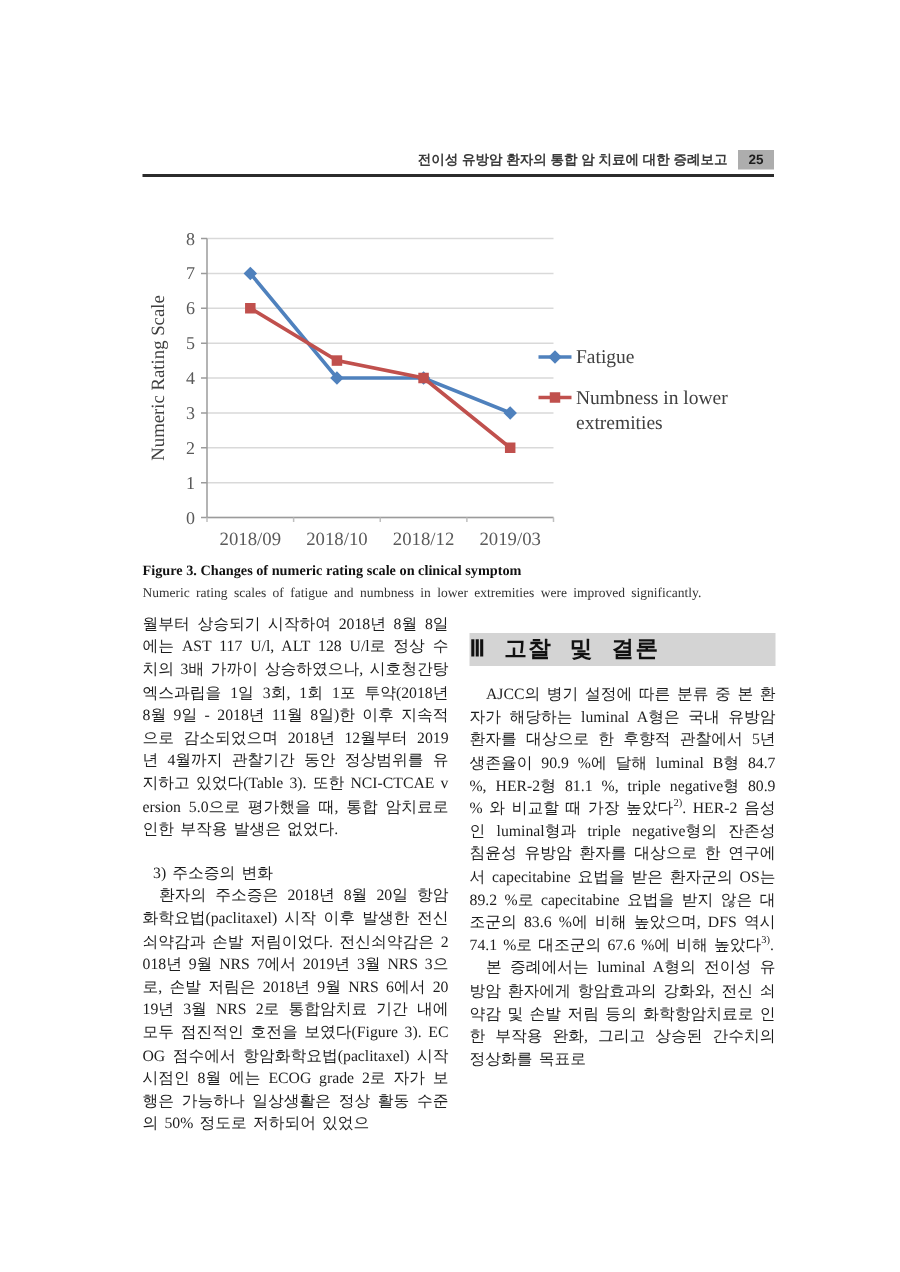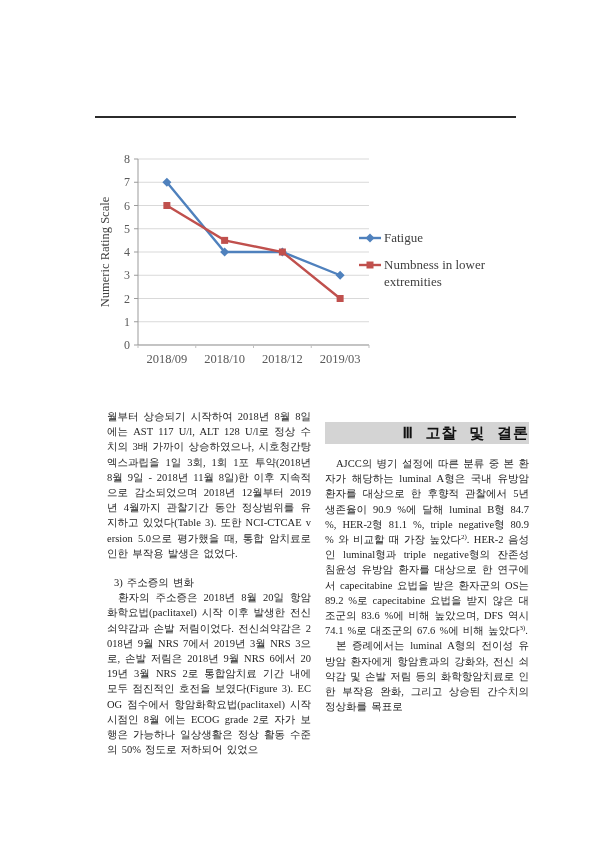--- a/index.html
+++ b/index.html
@@ -45,49 +45,53 @@
   .legend { font: 13px  "Liberation Serif", serif; fill: #404040; }
   .ylabel { font: 12.5px "Liberation Serif", serif; fill: #3f3f3f; }
 
   .fig-caption { position: absolute; left: 95px; top: 376px; width: 421px; }
   .fig-caption-title { font-size: 9.5px; font-weight: bold; color: #111; }
   .fig-caption-text  { font-size: 9px; color: #333; margin-top: 4px; word-spacing: 2px; }
 
   
   .columns {
     position: absolute;
-    left: 107px; top: 409px; width: 422px;
+    left: 95px; top: 409px; width: 422px;
     display: flex; gap: 14px;
   }
   .col { width: 204px; }
   .col p {
     font-size: 10.5px;
     line-height: 15.2px;
     text-align: justify;
     word-break: break-all;
     color: #1d1d1d;
     word-spacing: 1.5px;
   }
   .subheading { margin-top: 14px; padding-left: 7px; text-align: center; }
   .indent { text-indent: 11px; }
   sup.ref { font-size: 7px; line-height: 0; vertical-align: super; }
   .section-bar {
     margin: 13px 0 12px 0;
     height: 22px;
     background: var(--heading-bar-bg, #d4d4d4);
     font-size: 15px; font-weight: bold; color: #111;
-    text-align: right; line-height: 22px;
+    text-align: left; line-height: 22px;
     word-spacing: 7px; letter-spacing: 1px;
   }
 </style>
 </head>
 <body>
 
 <div class="page">
 
+  <div class="header-row">
+    <span class="running-title">전이성 유방암 환자의 통합 암 치료에 대한 증례보고</span>
+    <span class="page-badge">25</span>
+  </div>
   <div class="header-rule"></div>
 
   <figure class="chart-wrap">
     <svg id="chart-svg" width="420" height="237" viewBox="0 0 420 237">
         <line x1="41" x2="272" y1="206" y2="206" stroke="#d9d9d9" stroke-width="1"></line>
         <line x1="37" x2="41" y1="206" y2="206" stroke="#9b9b9b" stroke-width="1"></line>
         <text x="33" y="210" text-anchor="end" class="tick">0</text>
         <line x1="41" x2="272" y1="182.75" y2="182.75" stroke="#d9d9d9" stroke-width="1"></line>
         <line x1="37" x2="41" y1="182.75" y2="182.75" stroke="#9b9b9b" stroke-width="1"></line>
         <text x="33" y="186.75" text-anchor="end" class="tick">1</text>
@@ -137,20 +141,24 @@
         <line x1="262" x2="284" y1="99" y2="99" stroke="#4F81BD" stroke-width="2.4"></line>
         <path d="M 273 94.5 L 277.5 99 L 273 103.5 L 268.5 99 Z" fill="#4F81BD"></path>
         <text x="287" y="103" class="legend">Fatigue</text>
         <line x1="262" x2="284" y1="126" y2="126" stroke="#C0504D" stroke-width="2.4"></line>
         <rect x="269.5" y="122.5" width="7" height="7" fill="#C0504D"></rect>
         <text x="287" y="130" class="legend">Numbness in lower</text>
         <text x="287" y="147" class="legend">extremities</text>
       </svg>
   </figure>
 
+  <div class="fig-caption">
+    <div class="fig-caption-title">Figure 3. Changes of numeric rating scale on clinical symptom</div>
+    <div class="fig-caption-text">Numeric rating scales of fatigue and numbness in lower extremities were improved significantly.</div>
+  </div>
 
   <main class="columns">
     <div class="col">
       <p>월부터 상승되기 시작하여 2018년 8월 8일에는 AST 117 U/l, ALT 128 U/l로 정상 수치의 3배 가까이 상승하였으나, 시호청간탕엑스과립을 1일 3회, 1회 1포 투약(2018년 8월 9일 - 2018년 11월 8일)한 이후 지속적으로 감소되었으며 2018년 12월부터 2019년 4월까지 관찰기간 동안 정상범위를 유지하고 있었다(Table 3). 또한 NCI-CTCAE version 5.0으로 평가했을 때, 통합 암치료로 인한 부작용 발생은 없었다.</p>
       <p class="subheading">3) 주소증의 변화</p>
       <p class="indent">환자의 주소증은 2018년 8월 20일 항암화학요법(paclitaxel) 시작 이후 발생한 전신 쇠약감과 손발 저림이었다. 전신쇠약감은 2018년 9월 NRS 7에서 2019년 3월 NRS 3으로, 손발 저림은 2018년 9월 NRS 6에서 2019년 3월 NRS 2로 통합암치료 기간 내에 모두 점진적인 호전을 보였다(Figure 3). ECOG 점수에서 항암화학요법(paclitaxel) 시작 시점인 8월 에는 ECOG grade 2로 자가 보행은 가능하나 일상생활은 정상 활동 수준의 50% 정도로 저하되어 있었으</p>
     </div>
     <div class="col">
       <h2 class="section-bar">Ⅲ 고찰 및 결론</h2>
       <p class="indent"><span>AJCC의 병기 설정에 따른 분류 중 본 환자가 해당하는 luminal A형은 국내 유방암 환자를 대상으로 한 후향적 관찰에서 5년 생존율이 90.9 %에 달해 luminal B형 84.7 %, HER-2형 81.1 %, triple negative형 80.9 % 와 비교할 때 가장 높았다</span><sup class="ref">2)</sup><span>. HER-2 음성인 luminal형과 triple negative형의 잔존성 침윤성 유방암 환자를 대상으로 한 연구에서 capecitabine 요법을 받은 환자군의 OS는 89.2 %로 capecitabine 요법을 받지 않은 대조군의 83.6 %에 비해 높았으며, DFS 역시 74.1 %로 대조군의 67.6 %에 비해 높았다</span><sup class="ref">3)</sup><span>.</span></p>

